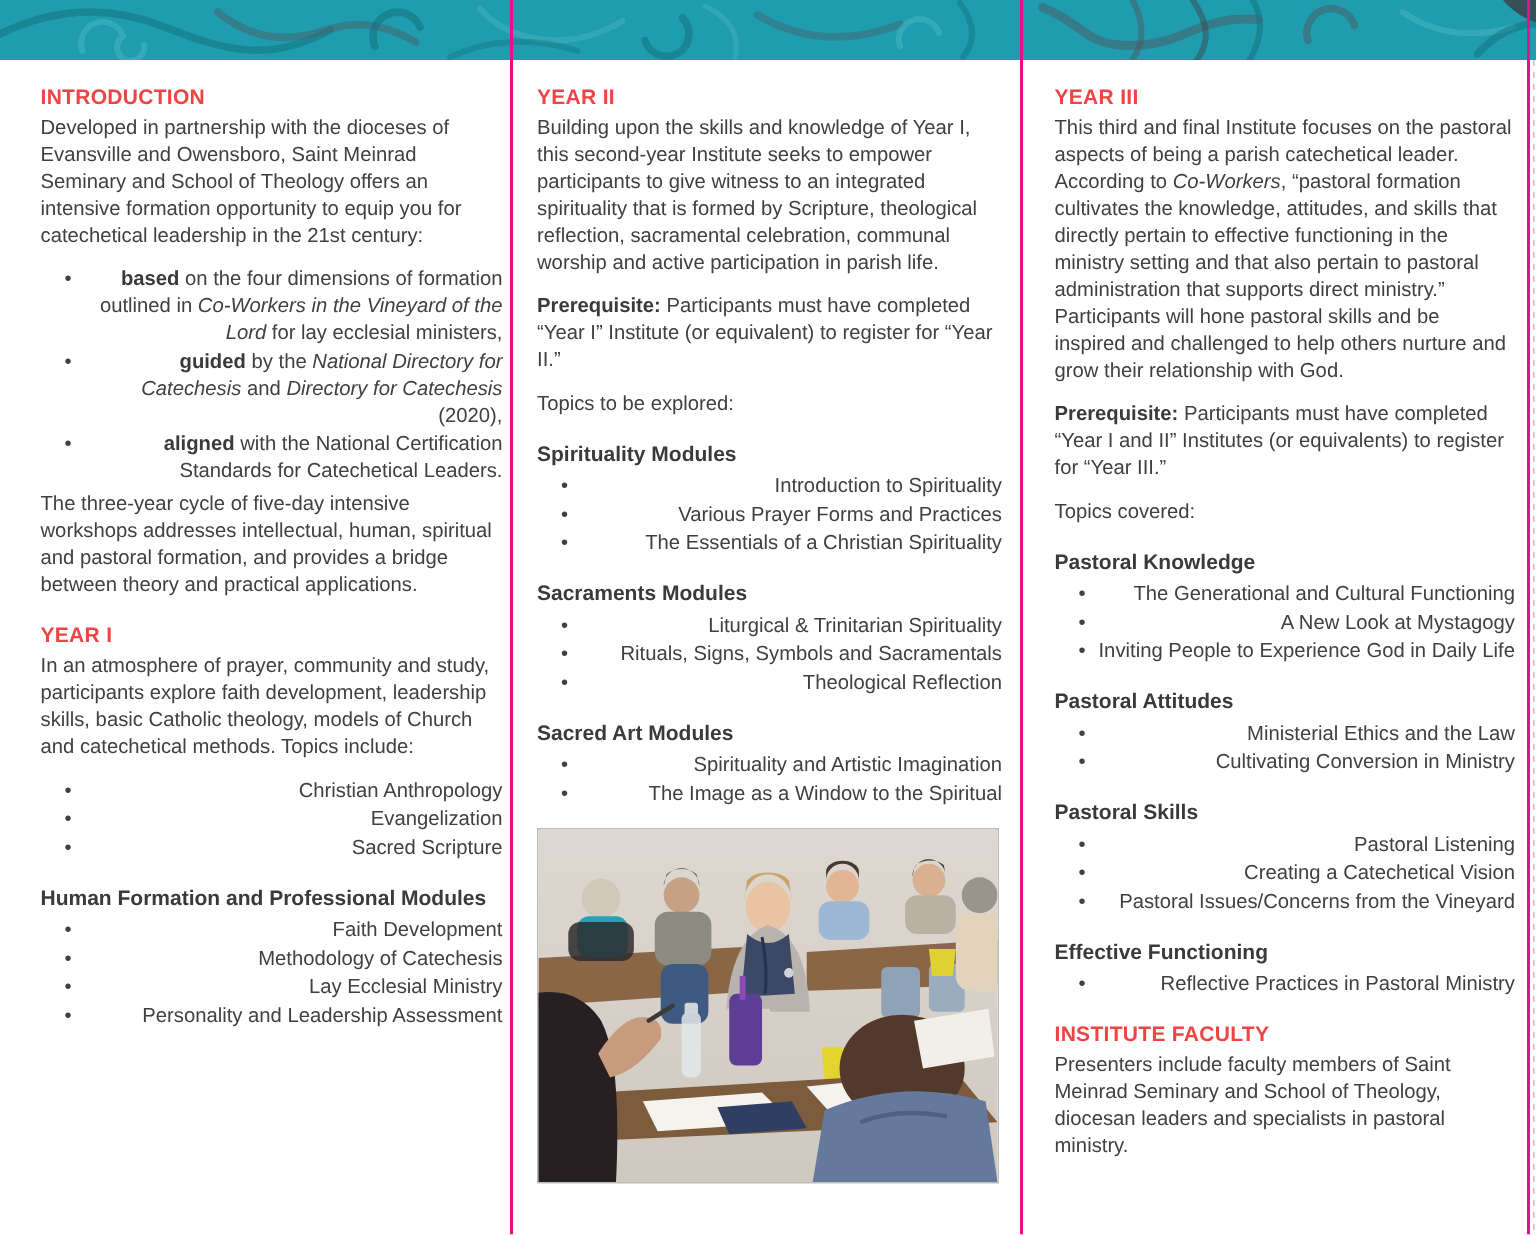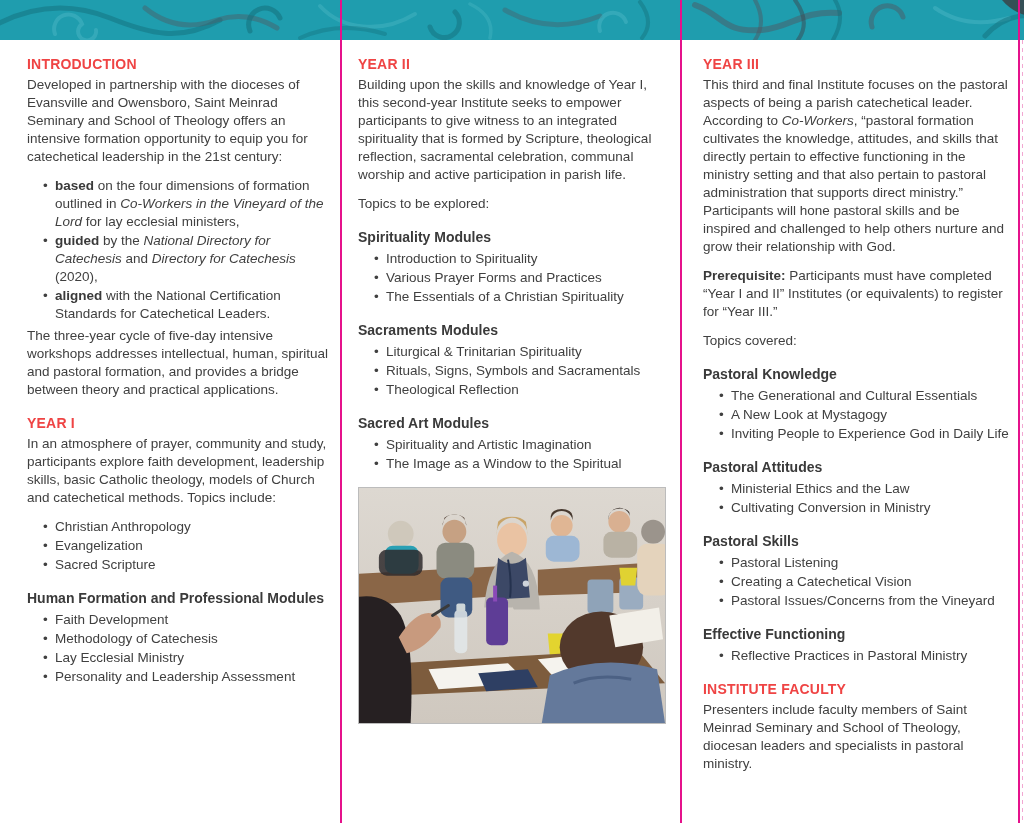--- a/index.html
+++ b/index.html
@@ -29,21 +29,21 @@
     font-size:14px;line-height:18px;font-weight:bold;color:#ef4444;
     letter-spacing:.2px;margin:15px 0 3px;
   }
   h3.subhead{
     font-size:14px;line-height:18px;font-weight:bold;color:#3a3a3a;
     margin:15px 0 4px;
   }
   p{margin:0 0 11px;}
   b{color:#3a3a3a;}
   ul{margin:0 0 4px;padding:0 0 0 28px;list-style:none;}
-  li{position:relative;margin:1px 0;line-height:18px;}
+  li{position:relative;margin:1px 0;line-height:18px;text-align:right;}
   li::before{content:"\2022";position:absolute;left:-12px;color:#404040;}
   figure.photo{margin:14px 0 0;width:308px;height:237px;border:1px solid #bcbcbc;box-sizing:border-box;}
   figure.photo svg{display:block;width:100%;height:100%;}
 </style>
 </head>
 <body>
 
 <div class="band">
   <svg width="1024" height="40" viewBox="0 0 1024 40" preserveAspectRatio="none">
     <rect width="1024" height="40" fill="#1f9dae"></rect>
@@ -96,20 +96,21 @@
     <ul>
       <li>Faith Development</li>
       <li>Methodology of Catechesis</li>
       <li>Lay Ecclesial Ministry</li>
       <li>Personality and Leadership Assessment</li>
     </ul>
   </div>
 <div class="col" id="col2">
     <h2 class="teal-heading">YEAR II</h2>
     <p>Building upon the skills and knowledge of Year I, this second-year Institute seeks to empower participants to give witness to an integrated spirituality that is formed by Scripture, theological reflection, sacramental celebration, communal worship and active participation in parish life.</p>
+    <p><b>Prerequisite:</b> Participants must have completed “Year I” Institute (or equivalent) to register for “Year II.”</p>
     <p>Topics to be explored:</p>
     <h3 class="subhead">Spirituality Modules</h3>
     <ul>
       <li>Introduction to Spirituality</li>
       <li>Various Prayer Forms and Practices</li>
       <li>The Essentials of a Christian Spirituality</li>
     </ul>
     <h3 class="subhead">Sacraments Modules</h3>
     <ul>
       <li>Liturgical &amp; Trinitarian Spirituality</li>
@@ -190,21 +191,21 @@
     </svg>
   </figure>
   </div>
 <div class="col" id="col3">
     <h2 class="teal-heading">YEAR III</h2>
     <p>This third and final Institute focuses on the pastoral aspects of being a parish catechetical leader. According to <i>Co-Workers</i>, “pastoral formation cultivates the knowledge, attitudes, and skills that directly pertain to effective functioning in the ministry setting and that also pertain to pastoral administration that supports direct ministry.” Participants will hone pastoral skills and be inspired and challenged to help others nurture and grow their relationship with God.</p>
     <p><b>Prerequisite:</b> Participants must have completed “Year I and II” Institutes (or equivalents) to register for “Year III.”</p>
     <p>Topics covered:</p>
     <h3 class="subhead">Pastoral Knowledge</h3>
     <ul>
-      <li>The Generational and Cultural Essentials</li>
+      <li>The Generational and Cultural Functioning</li>
       <li>A New Look at Mystagogy</li>
       <li>Inviting People to Experience God in Daily Life</li>
     </ul>
     <h3 class="subhead">Pastoral Attitudes</h3>
     <ul>
       <li>Ministerial Ethics and the Law</li>
       <li>Cultivating Conversion in Ministry</li>
     </ul>
     <h3 class="subhead">Pastoral Skills</h3>
     <ul>

